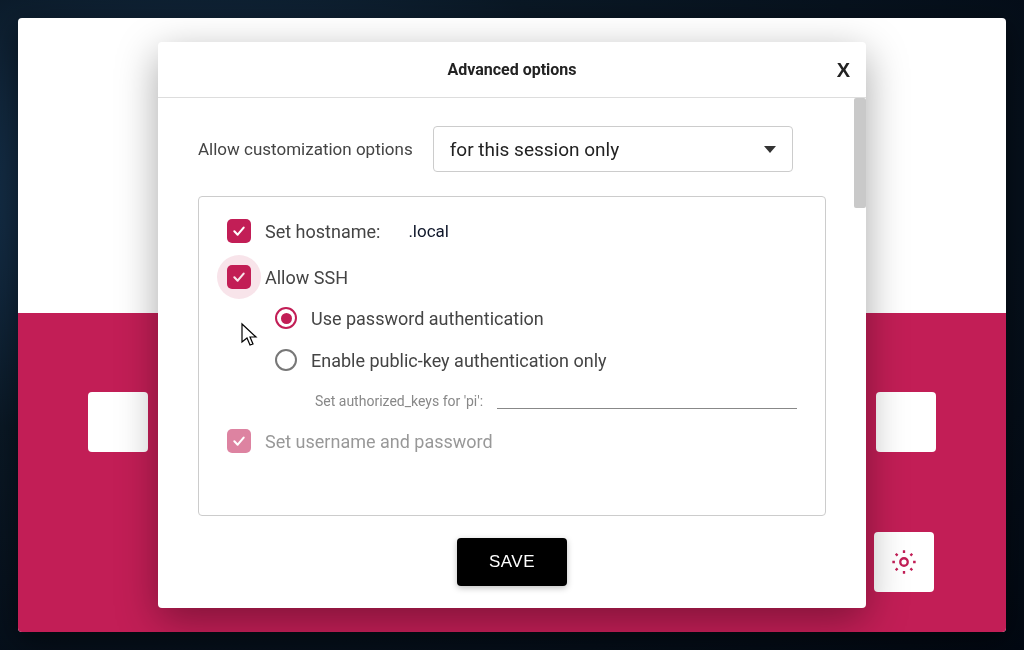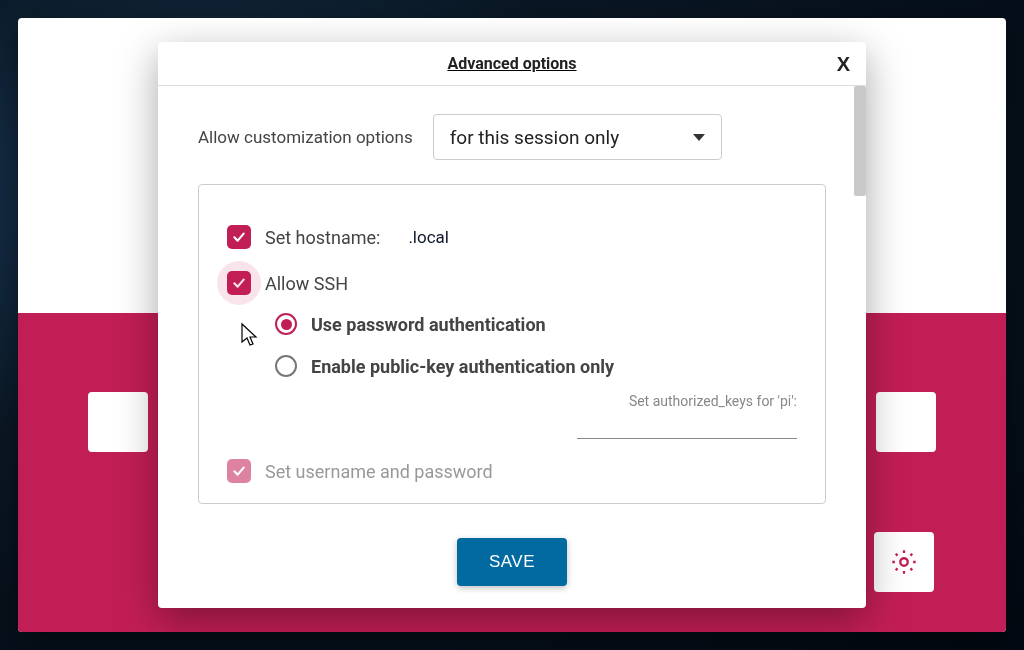--- a/index.html
+++ b/index.html
@@ -9,60 +9,60 @@
   .app-bg { position: absolute; inset: 18px; background: #fff; border-radius: 4px; box-shadow: 0 8px 30px rgba(0,0,0,0.5); overflow: hidden; }
   .app-bg-bottom { position: absolute; left: 0; right: 0; bottom: 0; height: 52%; background: #c21e56; }
 
   .bg-card { position: absolute; background: #fff; border-radius: 4px; height: 60px; bottom: 180px; }
   .bg-card.left  { left: 70px; width: 60px; }
   .bg-card.right { right: 70px; width: 60px; }
   .bg-gear { position: absolute; right: 72px; bottom: 40px; width: 60px; height: 60px; background: #fff; border-radius: 4px; display: flex; align-items: center; justify-content: center; }
 
   .modal { position: absolute; left: 140px; right: 140px; top: 24px; bottom: 24px; background: #fff; border-radius: 4px; box-shadow: 0 12px 40px rgba(0,0,0,0.35); display: flex; flex-direction: column; }
 
-  .modal-header { position: relative; height: 44px; display: flex; align-items: center; justify-content: center; border-bottom: 1px solid #ddd; text-decoration: underline; }
+  .modal-header { position: relative; height: 56px; display: flex; align-items: center; justify-content: center; border-bottom: 1px solid #ddd; }
   .modal-title { font-size: 16px; font-weight: 700; color: #222; }
   .close-x { position: absolute; right: 16px; top: 50%; transform: translateY(-50%); font-size: 20px; font-weight: 700; color: #222; cursor: pointer; font-family: Arial, sans-serif; }
 
   .modal-body { flex: 1; position: relative; padding: 28px 40px 0 40px; overflow: hidden; }
   .scrollbar-stub { position: absolute; right: 0; top: 0; width: 12px; height: 110px; background: #c9c9c9; border-radius: 2px; }
 
   .scope-row { display: flex; align-items: center; gap: 20px; margin-bottom: 24px; }
   .scope-label { font-size: 17px; color: #444; }
-  .dropdown { flex: 0 0 auto; width: 289px; height: 46px; border: 1px solid #ccc; border-radius: 4px; display: flex; align-items: center; justify-content: space-between; padding: 0 16px; cursor: pointer; }
+  .dropdown { flex: 0 0 auto; width: 360px; height: 46px; border: 1px solid #ccc; border-radius: 4px; display: flex; align-items: center; justify-content: space-between; padding: 0 16px; cursor: pointer; }
   .dropdown span { font-size: 19px; color: #222; }
   .tri-down { width: 0; height: 0; border-left: 6px solid transparent; border-right: 6px solid transparent; border-top: 7px solid #333; }
 
-  .options-box { border: 1px solid #ccc; border-radius: 4px; padding: 40px 28px 0 28px; height: 320px; overflow: hidden; position: relative; }
+  .options-box { border: 1px solid #ccc; border-radius: 4px; padding: 22px 28px 0 28px; height: 320px; overflow: hidden; position: relative; }
 
   .opt-row { display: flex; align-items: center; gap: 14px; margin-bottom: 22px; }
   .checkbox { width: 24px; height: 24px; border-radius: 5px; background: #c21e56; display: flex; align-items: center; justify-content: center; cursor: pointer; flex-shrink: 0; }
   .checkbox.ripple { position: relative; }
   .checkbox.ripple::before { content: ""; position: absolute; inset: -10px; border-radius: 50%; background: rgba(194,30,86,0.12); }
   .checkbox svg { width: 16px; height: 16px; }
   .opt-label { font-size: 18px; color: #444; }
 
   .hostname-input { border: none; border-bottom: 1.5px solid #888; font-size: 19px; color: #333; padding: 2px 4px; width: 200px; outline: none; margin-left: 8px; }
   .suffix { font-size: 17px; color: #0f172a; margin-left: 14px; }
 
   .ssh-sub { margin-left: 48px; }
   .radio-row { display: flex; align-items: center; gap: 14px; margin-bottom: 20px; cursor: pointer; }
   .radio { width: 22px; height: 22px; border: 2.5px solid #c21e56; border-radius: 50%; display: flex; align-items: center; justify-content: center; flex-shrink: 0; }
   .radio.unchecked { border-color: #777; }
   .radio-dot { width: 11px; height: 11px; background: #c21e56; border-radius: 50%; }
-  .radio-label { font-size: 18px; color: #444; font-weight: bold; }
+  .radio-label { font-size: 18px; color: #444; }
 
-  .auth-keys-row { display: flex; align-items: flex-end; gap: 14px; margin: -4px 0 20px 40px; flex-direction: column; }
+  .auth-keys-row { display: flex; align-items: flex-end; gap: 14px; margin: -4px 0 20px 40px; }
   .auth-keys-label { font-size: 14px; color: #888; }
   .auth-keys-input { flex: 1; border: none; border-bottom: 1.5px solid #888; min-width: 220px; height: 22px; outline: none; }
 
   .partial-row { display: flex; align-items: center; gap: 14px; margin-top: 6px; opacity: 0.55; }
 
   .modal-footer { height: 92px; display: flex; align-items: center; justify-content: center; }
-  .save-btn { background: #0369a1; color: #fff; font-size: 17px; letter-spacing: 0.5px; border: none; border-radius: 4px; padding: 14px 32px; cursor: pointer; box-shadow: 0 2px 6px rgba(0,0,0,0.25); }
+  .save-btn { background: #000000; color: #fff; font-size: 17px; letter-spacing: 0.5px; border: none; border-radius: 4px; padding: 14px 32px; cursor: pointer; box-shadow: 0 2px 6px rgba(0,0,0,0.25); }
 
   .cursor { position: absolute; left: 222px; top: 304px; pointer-events: none; }
 </style>
 </head>
 <body>
 
 <div class="app-bg">
   <div class="app-bg-bottom"></div>
   <div class="bg-card left"></div>
   <div class="bg-card right"></div>

